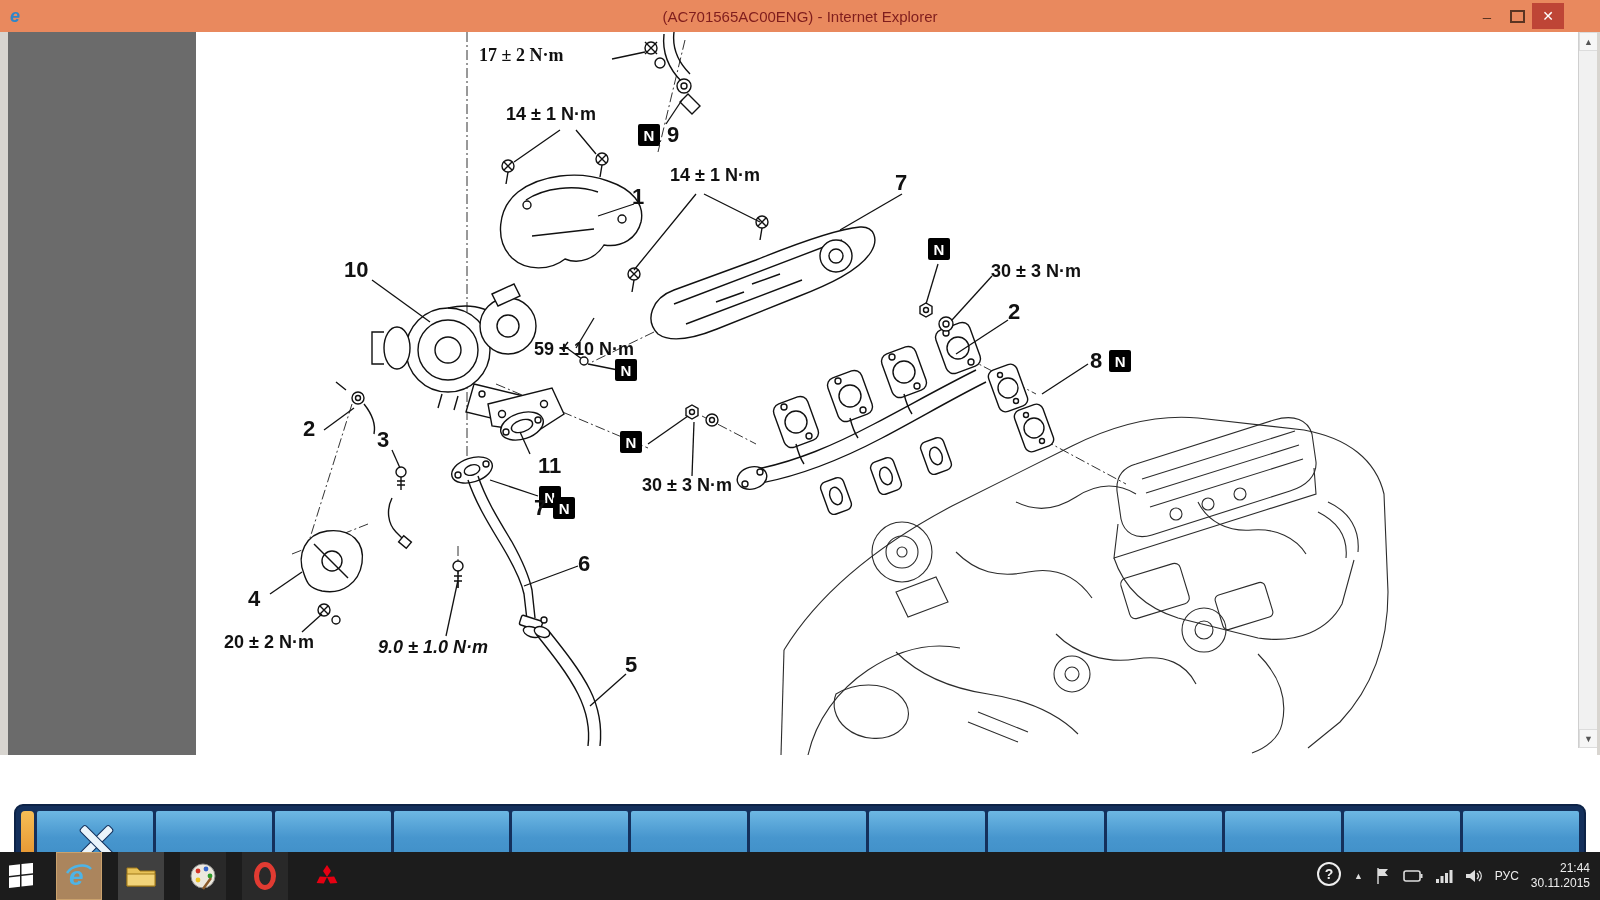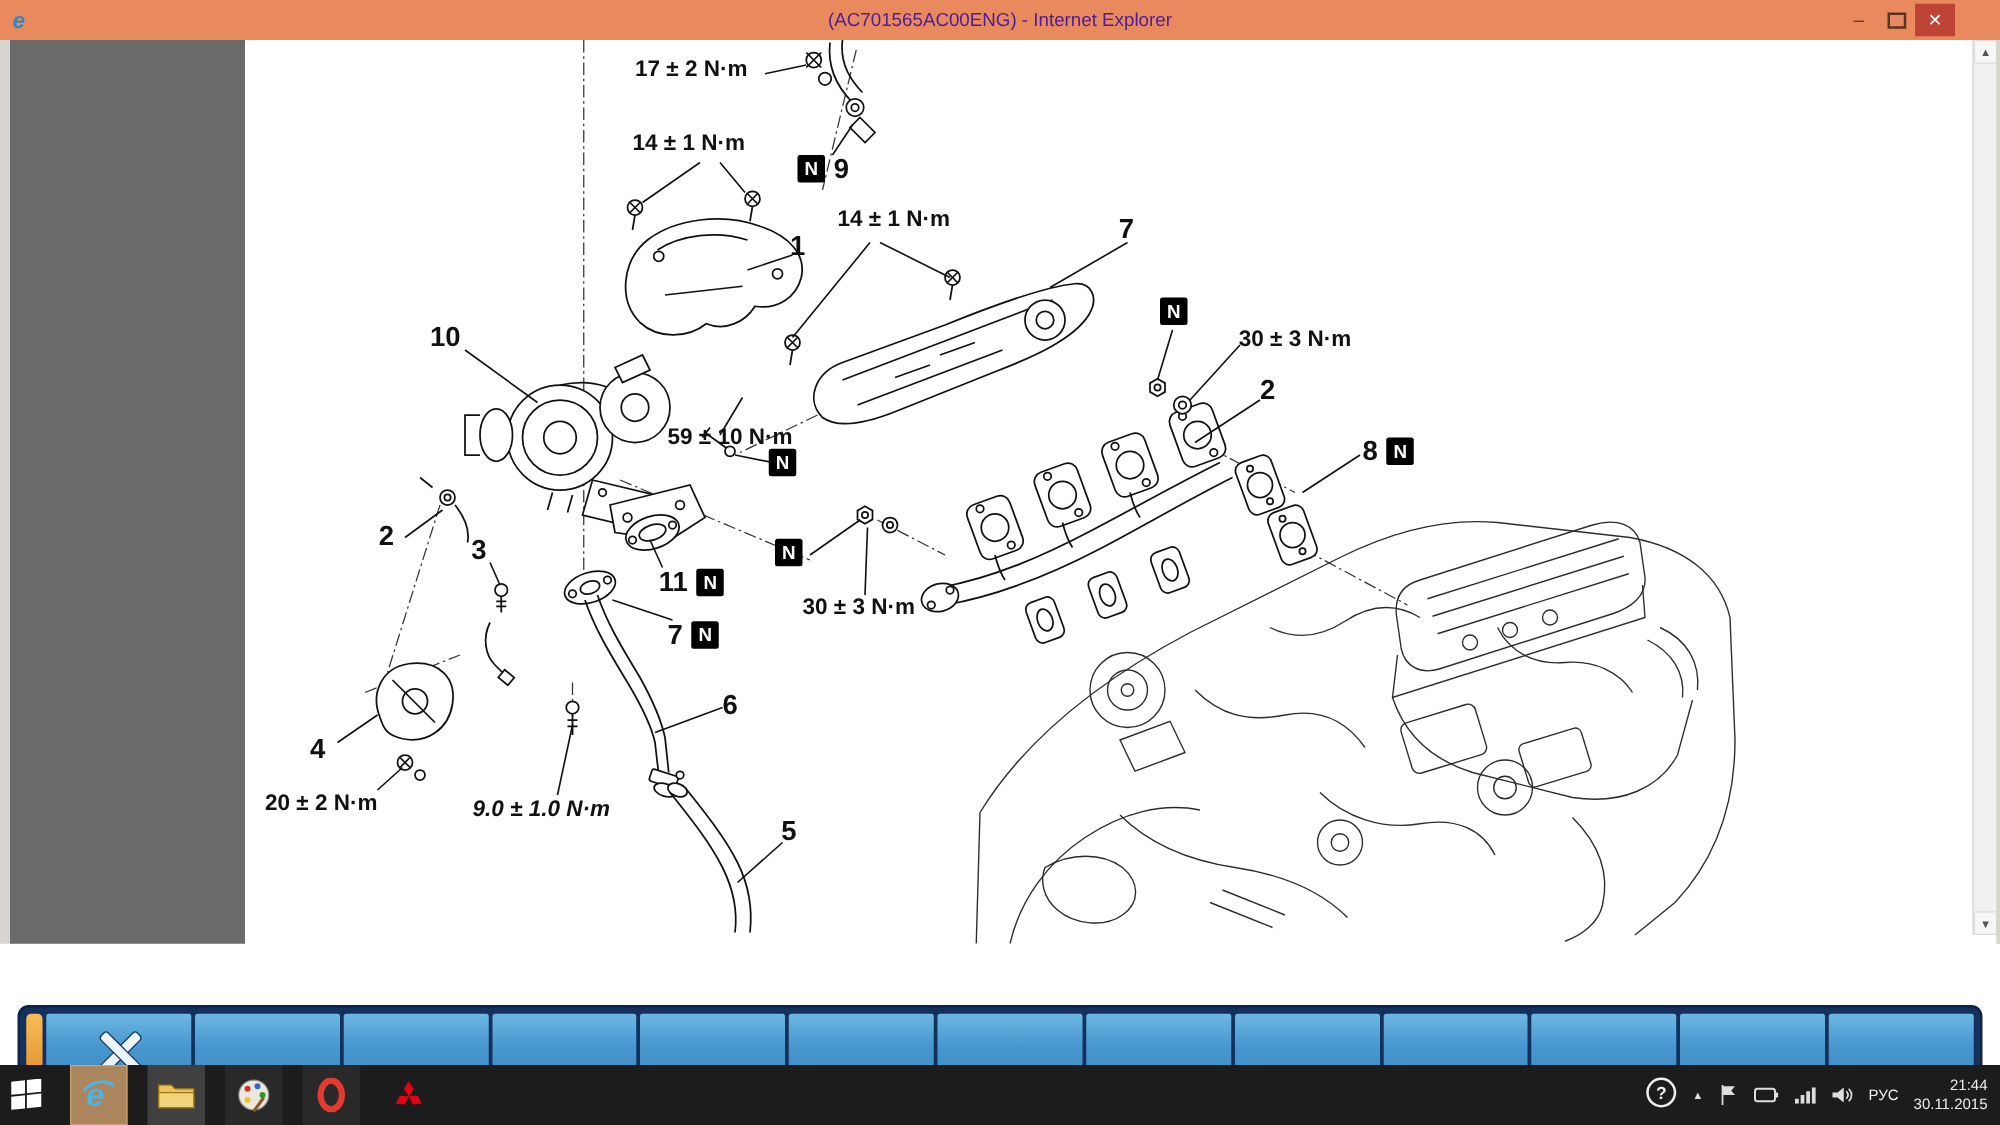--- a/index.html
+++ b/index.html
@@ -6,21 +6,21 @@
   body{
     width:1600px;height:900px;overflow:hidden;position:relative;
     font-family:"Liberation Sans",sans-serif;background:#fff;
   }
   
   .titlebar{position:absolute;left:0;top:0;width:1600px;height:32px;
     background:#E9895E;display:flex;align-items:center;border-bottom:1px solid #c96f47;}
   .titlebar .win-icon{width:30px;text-align:center;font-weight:bold;font-style:italic;
     color:#2f86c9;font-size:18px;}
   .titlebar .title{position:absolute;left:0;right:0;text-align:center;
-    color:#4c1d95;font-size:15px;pointer-events:none;}
+    color:#7f1d1d;font-size:15px;pointer-events:none;}
   .win-controls{margin-left:auto;display:flex;align-items:center;height:32px;margin-right:36px;}
   .win-btn{width:30px;height:24px;display:flex;align-items:center;justify-content:center;
     color:#5a3422;font-size:15px;cursor:default;}
   .win-btn.max span{display:block;width:11px;height:9px;border:2px solid #5a3422;}
   .win-btn.close{width:32px;height:26px;background:#BE4536;color:#fff;font-size:14px;}
   
   .page{position:absolute;left:0;top:32px;width:1600px;height:820px;background:#fff;}
   .edge-left{position:absolute;left:0;top:0;width:8px;height:723px;background:#d8d5d0;}
   .gray-margin{position:absolute;left:8px;top:0;width:188px;height:723px;background:#6b6b6b;}
   .content{position:absolute;left:196px;top:0;width:1382px;height:723px;background:#fff;overflow:hidden;}
@@ -324,27 +324,27 @@
         <div class="tcell"></div>
         <div class="tcell"></div>
         <div class="tcell"></div>
         <div class="tcell"></div>
         <div class="tcell"></div>
       </div>
   </div>
 </div>
 
 <div class="annotations">
-    <div class="lbl torque" style="left: 508px; top: 45px;">17 ± 2 N·m</div>
+    <div class="lbl torque" style="left: 479px; top: 45px; font-family: Liberation Serif, serif;">17 ± 2 N·m</div>
     <div class="lbl torque" style="left: 506px; top: 104px;">14 ± 1 N·m</div>
     <div class="lbl torque" style="left: 670px; top: 165px;">14 ± 1 N·m</div>
     <div class="lbl torque" style="left: 534px; top: 292px; margin-top: 47px;">59 ± 10 N·m</div>
     <div class="lbl torque" style="left: 991px; top: 261px;">30 ± 3 N·m</div>
     <div class="lbl torque" style="left: 642px; top: 475px;">30 ± 3 N·m</div>
-    <div class="lbl torque" style="left: 212px; top: 632px;">20 ± 2 N·m</div>
+    <div class="lbl torque" style="left: 224px; top: 632px;">20 ± 2 N·m</div>
     <div class="lbl torque" style="left: 378px; top: 637px; font-style: italic;">9.0 ± 1.0 N·m</div>
     <div class="lbl part" style="left: 638px; top: 122px;">
       <span class="nbox">N</span>
       <span>9</span>
     </div>
     <div class="lbl part" style="left: 632px; top: 184px;">
       <span>1</span>
     </div>
     <div class="lbl part" style="left: 895px; top: 170px;">
       <span>7</span>
@@ -358,21 +358,21 @@
     <div class="lbl part" style="left: 1090px; top: 348px;">
       <span>8</span>
       <span class="nbox">N</span>
     </div>
     <div class="lbl part" style="left: 303px; top: 416px;">
       <span>2</span>
     </div>
     <div class="lbl part" style="left: 377px; top: 427px;">
       <span>3</span>
     </div>
-    <div class="lbl part" style="left: 527px; top: 453px;">
+    <div class="lbl part" style="left: 538px; top: 453px; flex-direction: column;">
       <span>11</span>
       <span class="nbox">N</span>
     </div>
     <div class="lbl part" style="left: 534px; top: 495px;">
       <span>7</span>
       <span class="nbox">N</span>
     </div>
     <div class="lbl part" style="left: 248px; top: 586px;">
       <span>4</span>
     </div>

